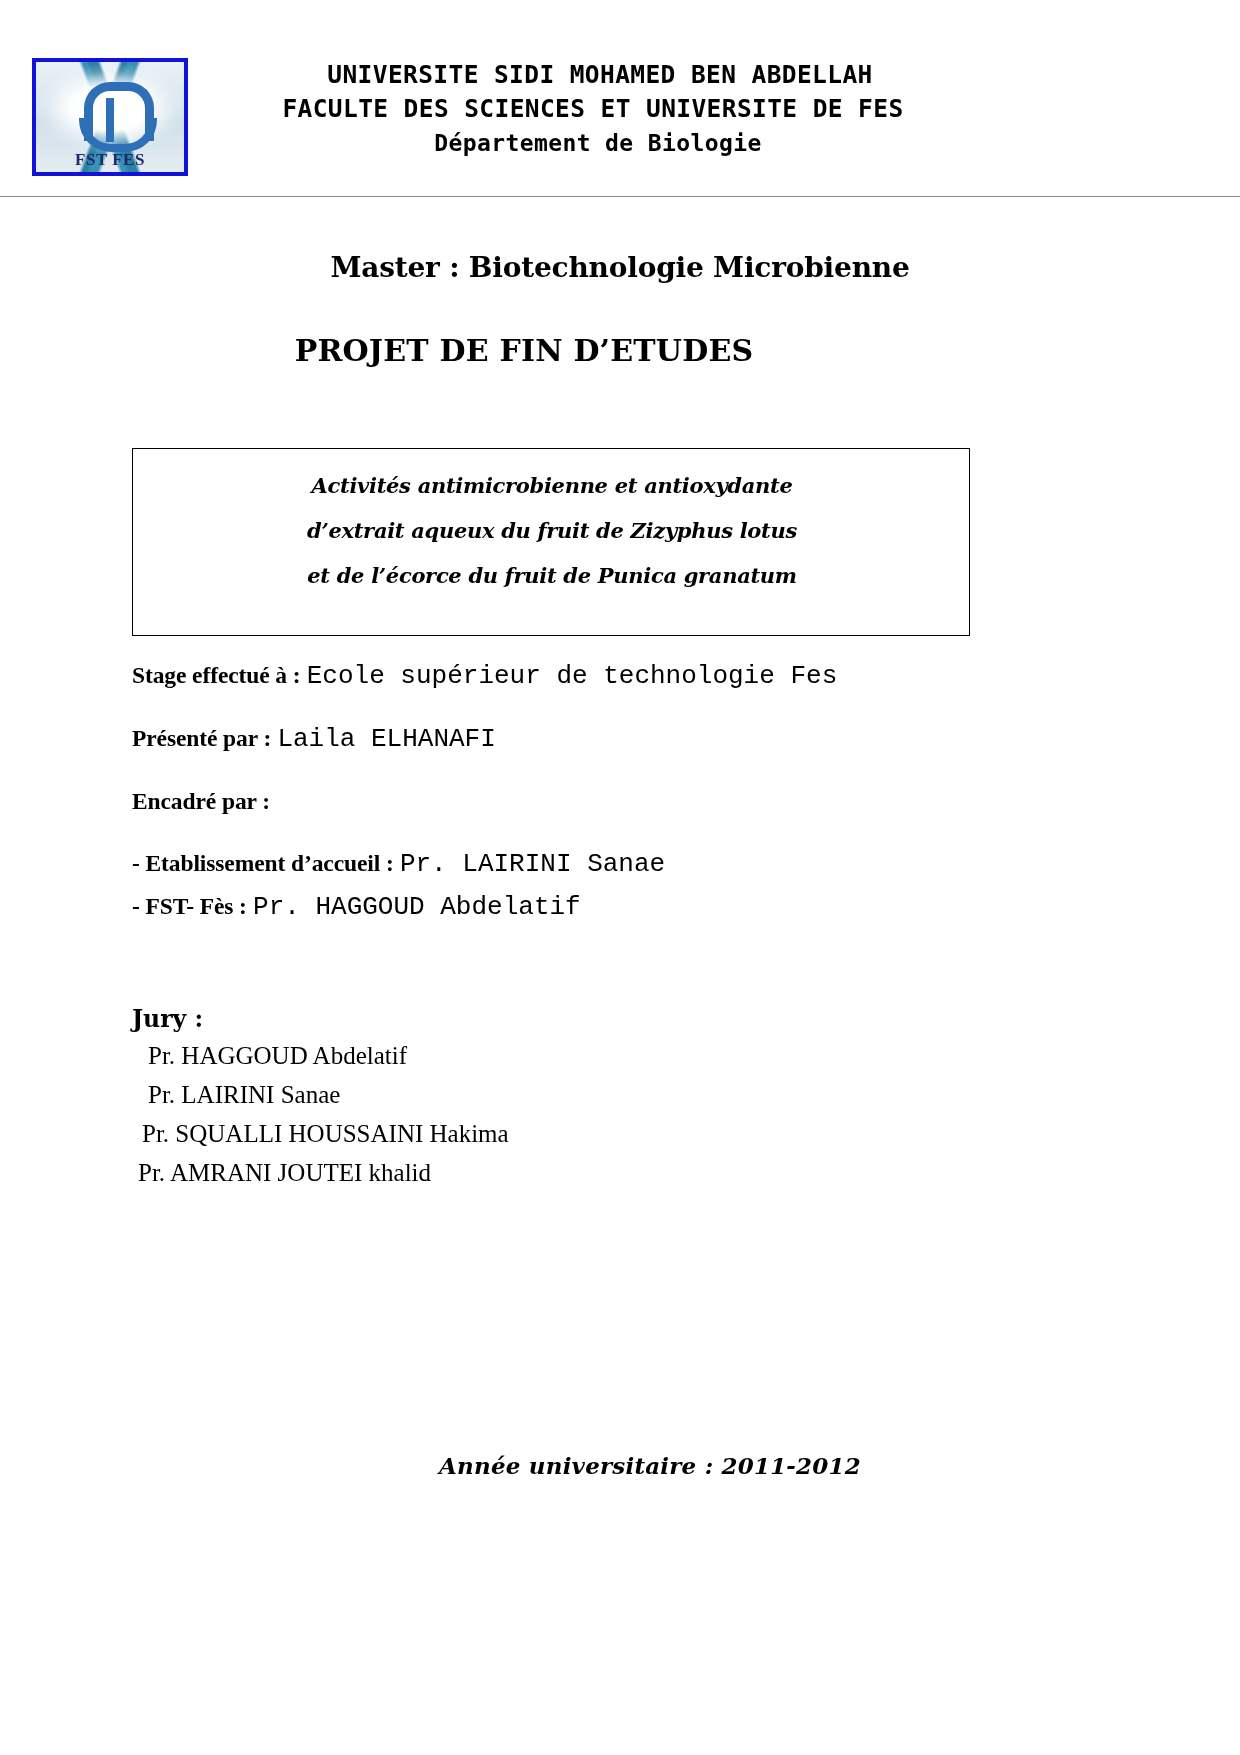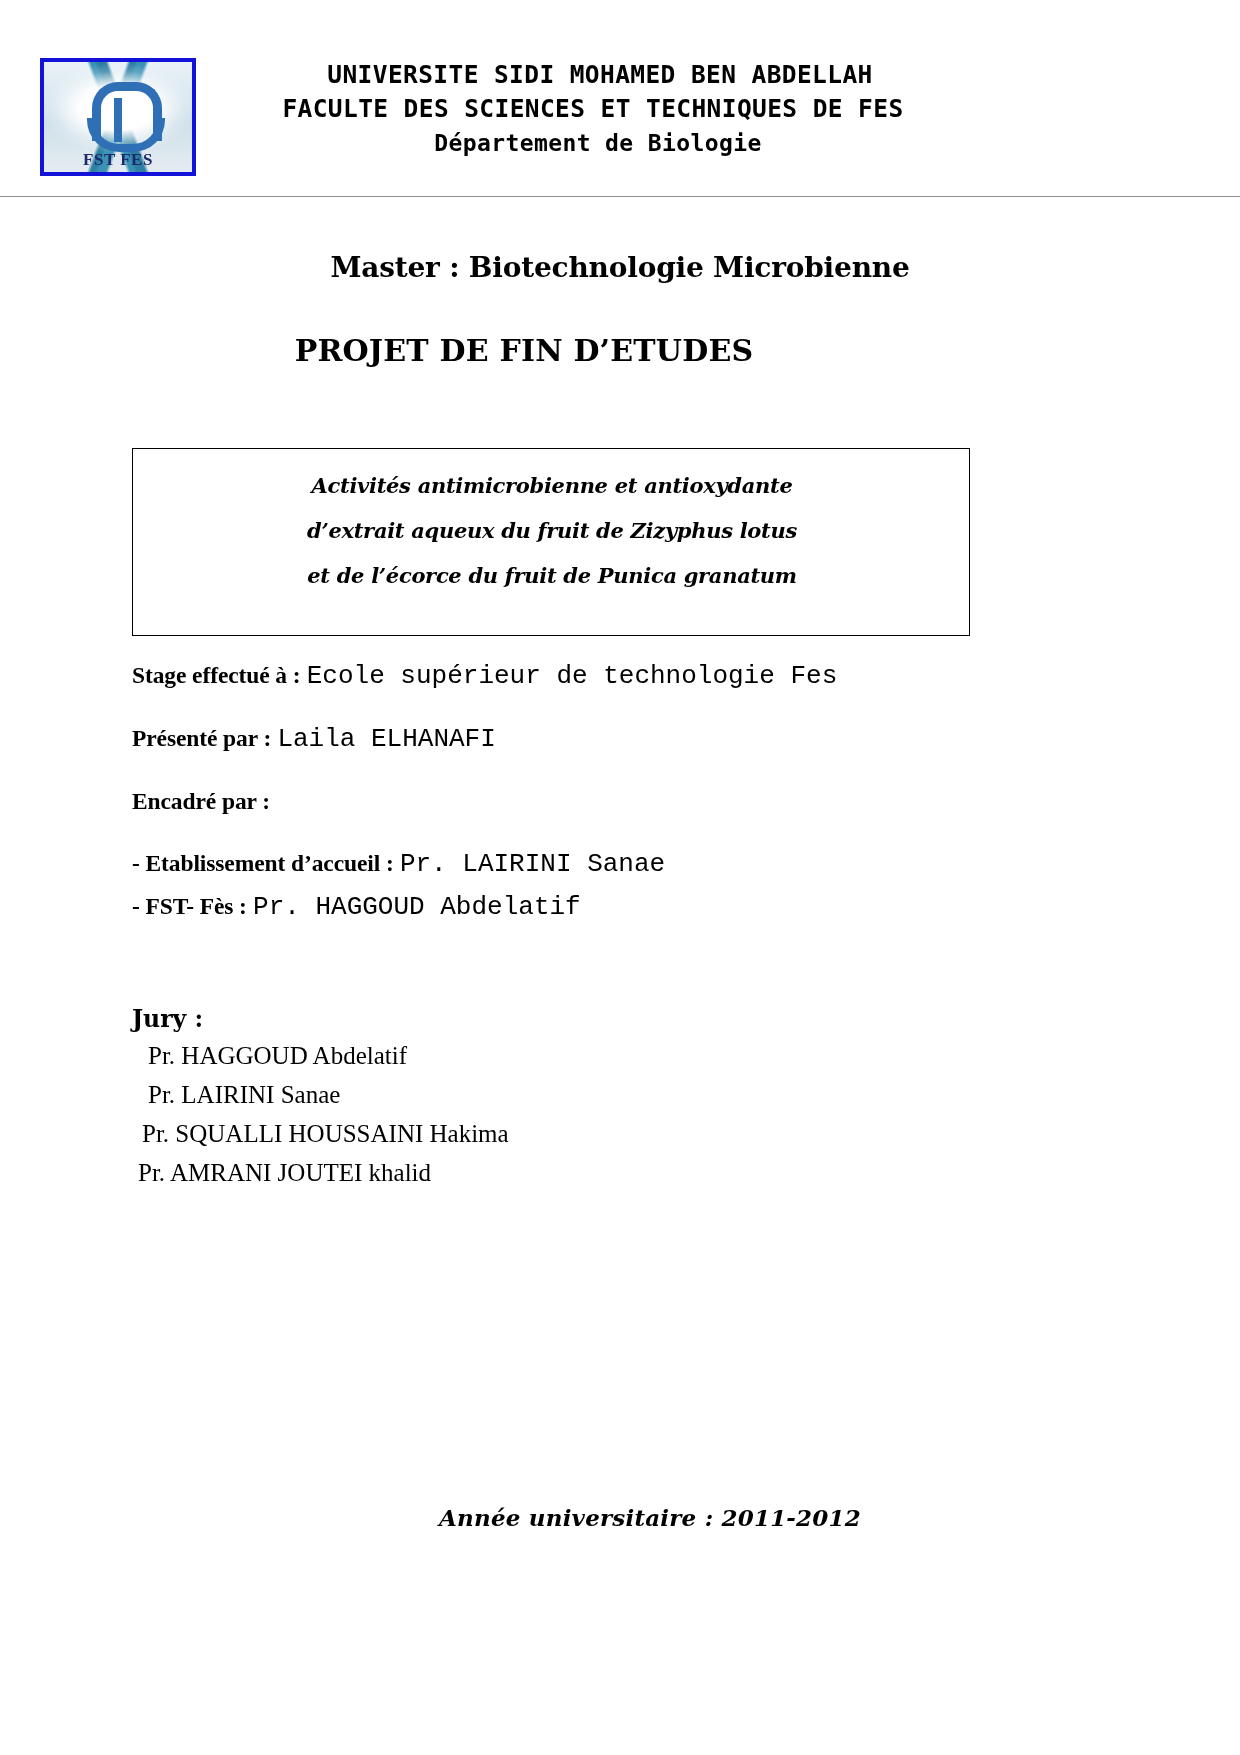--- a/index.html
+++ b/index.html
@@ -26,21 +26,21 @@
   .header {
     position: absolute;
     left: 0;
     top: 0;
     width: 1240px;
     height: 196px;
   }
 
   .logo {
     position: absolute;
-    left: 40px;
+    left: 32px;
     top: 58px;
     width: 148px;
     height: 110px;
     border: 4px solid #1312d8;
     background: #84cc16;
     overflow: hidden;
   }
   .logo-rays {
     position: absolute;
     inset: 0;
@@ -218,21 +218,21 @@
     line-height: 39px;
     white-space: nowrap;
   }
   .jury-indent-1 { padding-left: 16px; }
   .jury-indent-2 { padding-left: 10px; }
   .jury-indent-3 { padding-left: 6px; }
 
   .footer-year {
     position: absolute;
     left: 0;
-    top: 1308px;
+    top: 1256px;
     width: 1240px;
     text-align: center;
     font-family: "DejaVu Serif", "Liberation Serif", serif;
     font-weight: bold;
     font-style: italic;
     font-size: 23px;
     letter-spacing: 0.2px;
     padding-left: 60px;
     box-sizing: border-box;
   }
@@ -247,21 +247,21 @@
     <div class="logo">
       <div class="logo-rays"></div>
       <div class="logo-arch"></div>
       <div class="logo-stem"></div>
       <div class="logo-bowl"></div>
       <div class="logo-name">FST FES</div>
     </div>
 
     <div class="header-lines">
       <div class="hdr-line hdr-line-1">UNIVERSITE SIDI MOHAMED BEN ABDELLAH</div>
-      <div class="hdr-line hdr-line-2">FACULTE DES SCIENCES ET TECHNIQUES DE FES</div>
+      <div class="hdr-line hdr-line-2">FACULTE DES SCIENCES ET UNIVERSITE DE FES</div>
       <div class="hdr-line hdr-line-3">Département de Biologie</div>
     </div>
 
     <div class="header-rule"></div>
   </div>
 
   <div class="main">
 
     <div class="master-line">Master : Biotechnologie Microbienne</div>
 

